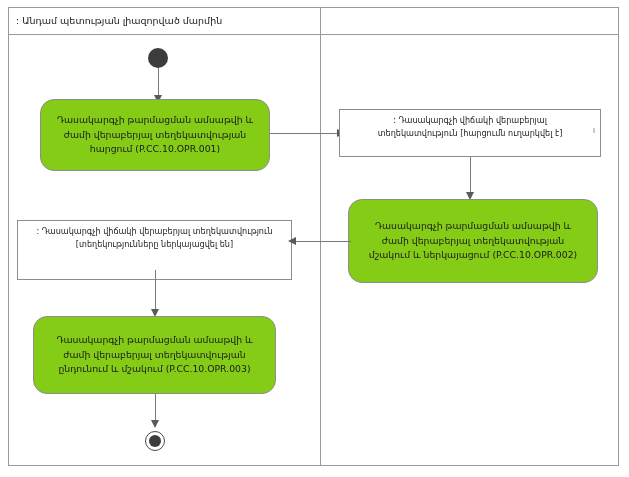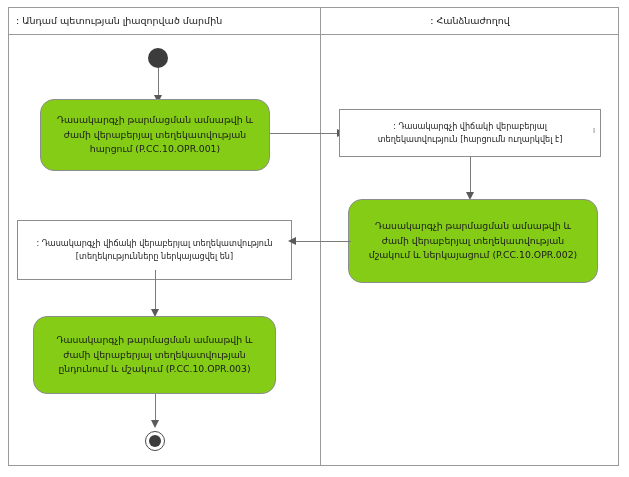--- a/index.html
+++ b/index.html
@@ -90,21 +90,20 @@
     padding: 14px 12px;
   }
 
   
   .objectnode {
     position: absolute;
     box-sizing: border-box;
     border: 1px solid #8d8d8d;
     background: #ffffff;
     display: flex;
-    align-items: center;
     justify-content: center;
     text-align: center;
     font-size: 8.1px;
     line-height: 1.6;
     color: #1a1a1a;
     padding: 4px 18px;
   }
 
   
   .initial-node {
@@ -181,21 +180,20 @@
 <div id="canvas">
 
   <div class="frame"></div>
 
   <div class="header-rule"></div>
 
   <div class="lane-divider"></div>
 
   <div class="lane-header left">: Անդամ պետության լիազորված մարմին</div>
 
-  <div class="lane-header right">: Հանձնաժողով</div>
 
   <div class="initial-node" style="left:148px; top:48px;"></div>
 
   <div class="edge-v" style="left:158px; top:68px; height:28px;"></div>
   <div class="arrow down" style="left:154px; top:95px;"></div>
 
   <div class="activity" style="left:40px; top:99px; width:230px; height:72px;">
     <span>Դասակարգչի թարմացման ամսաթվի և ժամի վերաբերյալ տեղեկատվության հարցում (P.CC.10.OPR.001)</span>
   </div>
 

